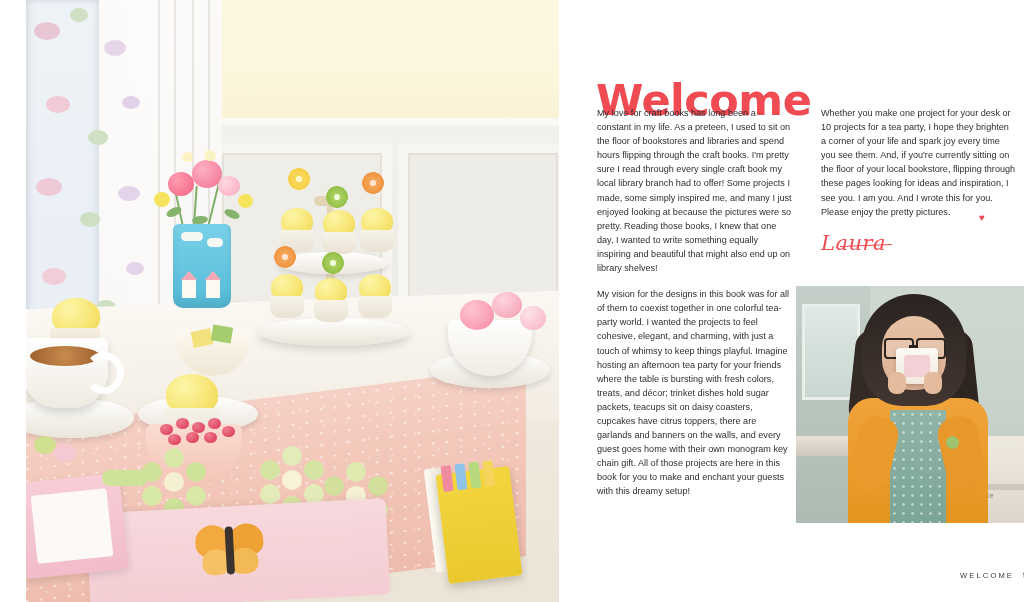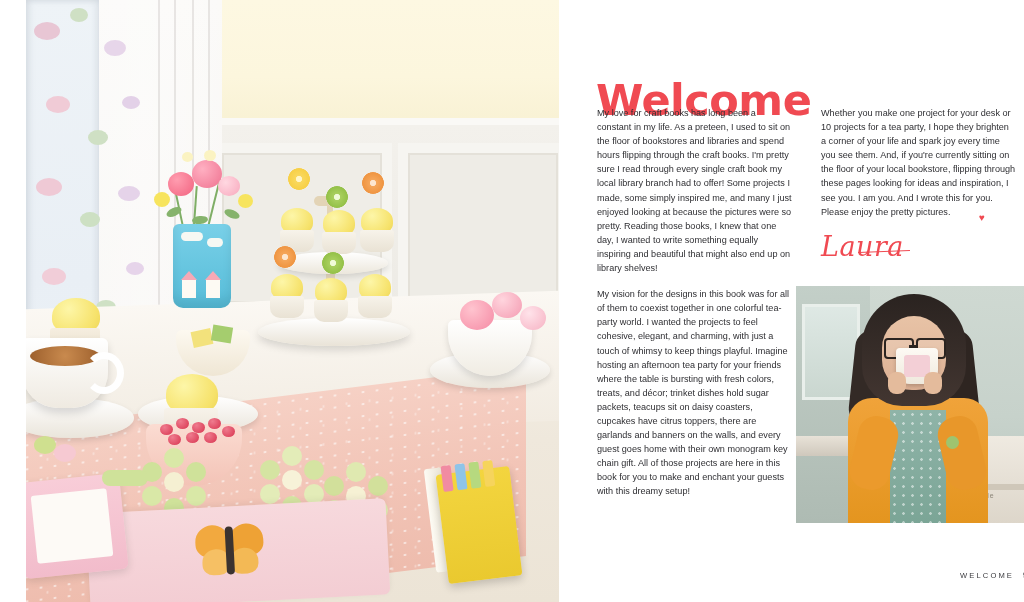--- a/index.html
+++ b/index.html
@@ -261,21 +261,21 @@
     color:#2f2f33;
     font-size:9.1px;
     line-height:14px;
     margin: 6px 0 0 0;
   }
   .heart { color:#f04a52; }
   .signature {
     margin: 10px 0 8px 0;
     font-family: "DejaVu Serif", serif;
     font-style: italic;
-    font-size: 27px;
+    font-size: 21px;
     color: #f04a52;
     letter-spacing: .5px;
   }
   .signature .flourish {
     display:inline-block;
     border-bottom: 1.6px solid #f04a52;
     width: 52px;
     transform: translate(-46px, -4px) rotate(-2deg);
     height: 0;
   }

